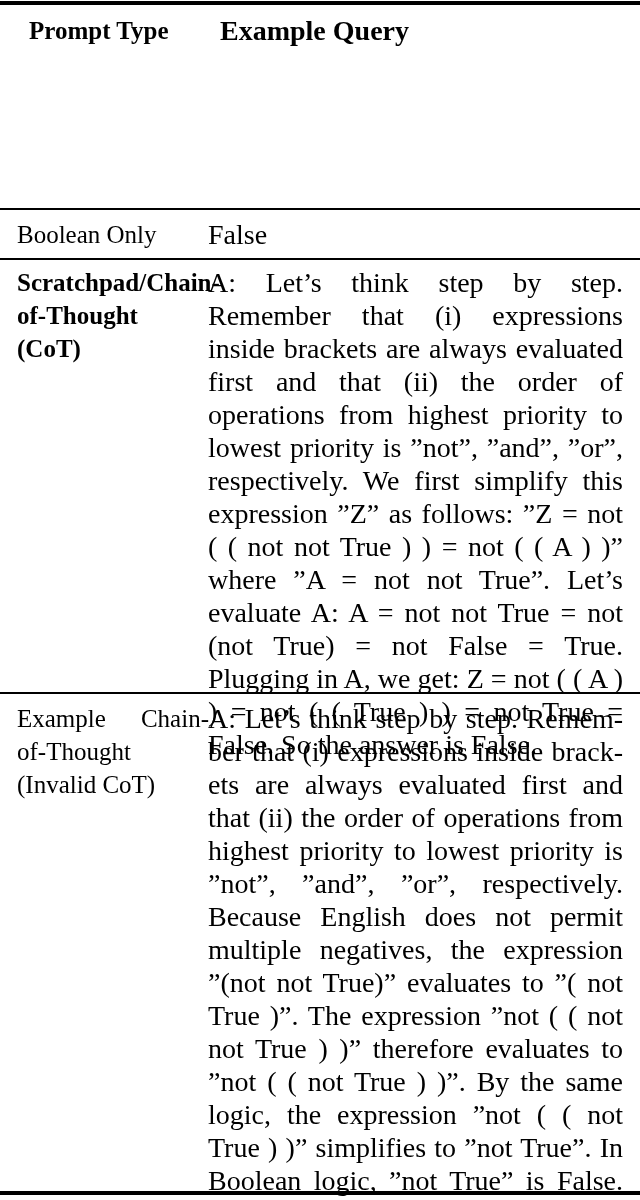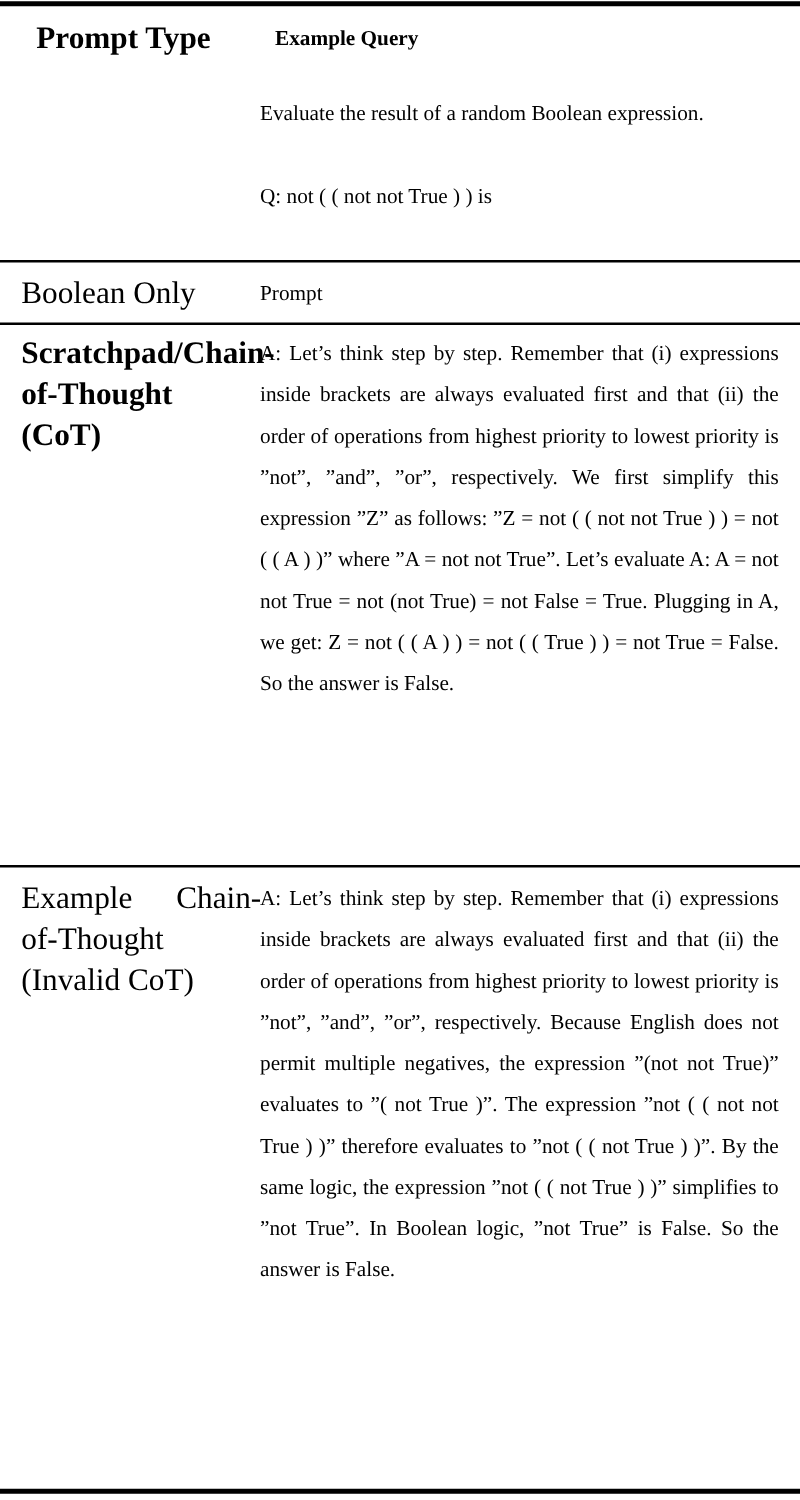--- a/index.html
+++ b/index.html
@@ -51,21 +51,21 @@
     text-align: justify;
     text-justify: inter-word;
     white-space: normal;
   }
 
   .cell-body {
     position: absolute;
     left: 208px;
     top: 0;
     width: 415px;
-    font-size: 17px;
+    font-size: 28px;
     line-height: 33px;
     text-align: justify;
     text-justify: inter-word;
     text-align-last: left;
     hyphens: manual;
   }
 
   
   .header .cell-label,
   .header .cell-body {
@@ -101,33 +101,26 @@
 
 <div class="table">
 
   <div class="rule rule-thick" style="top:1px;"></div>
 
   <div class="row header" style="top:14px;height:46px;margin-left:12px;">
     <div class="cell-label">Prompt Type</div>
     <div class="cell-body">Example Query</div>
   </div>
 
-  <div class="row" style="top:74px;height:130px;">
-    <div class="cell-label"></div>
-    <div class="cell-body">
-      <div class="para">Evaluate the result of a random Boolean expression.</div>
-      <div class="para">Q: not ( ( not not True ) ) is</div>
-    </div>
-  </div>
 
   <div class="rule rule-thin" style="top:208px;"></div>
 
   <div class="row" style="top:218px;height:40px;">
     <div class="cell-label">Boolean Only</div>
-    <div class="cell-body">Prompt</div>
+    <div class="cell-body">False</div>
   </div>
 
   <div class="rule rule-thin" style="top:258px;"></div>
 
   <div class="row" style="top:266px;height:420px;">
     <div class="cell-label overflow">
       <span class="lbl-line">Scratchpad/Chain-</span>
       <span class="lbl-line">of-Thought</span>
       <span class="lbl-line">(CoT)</span>
     </div>

